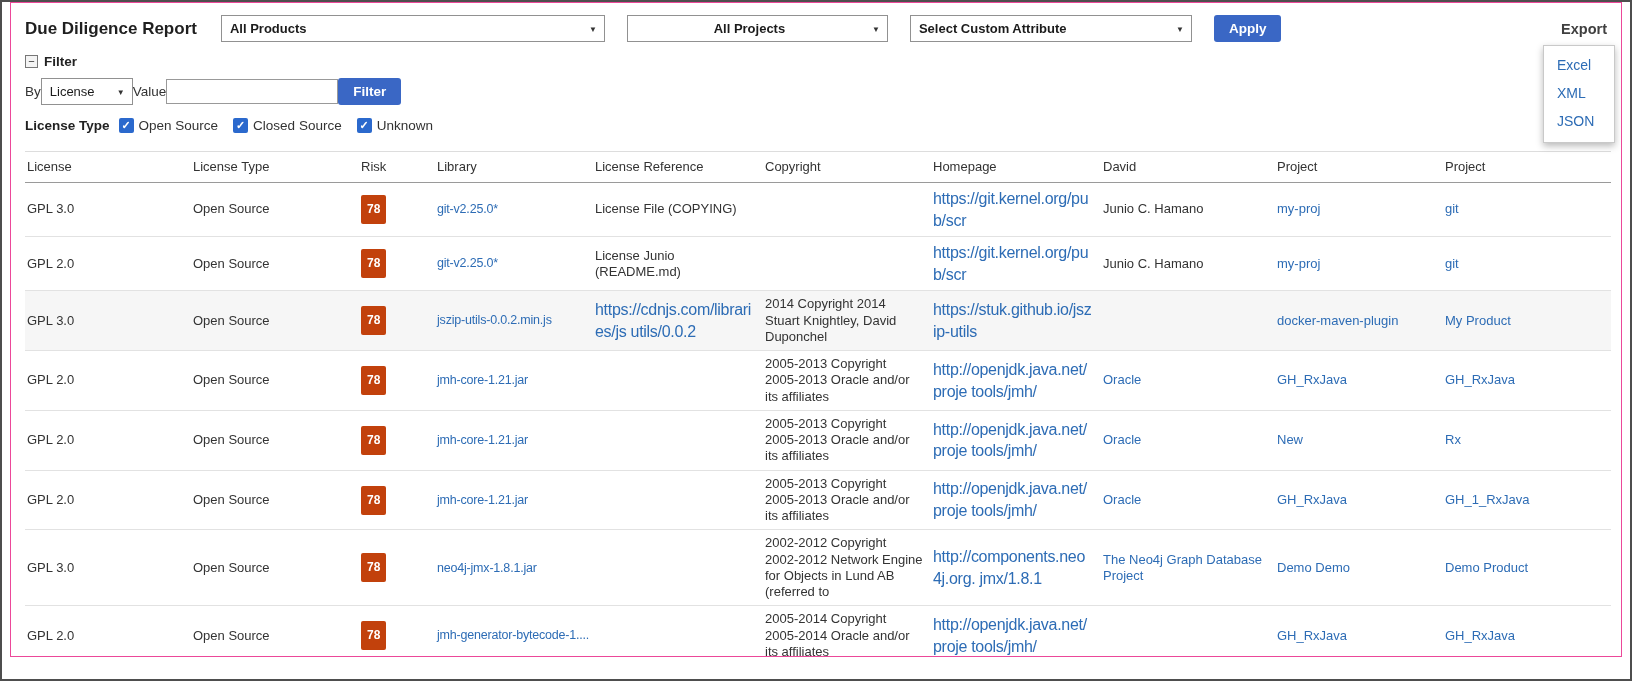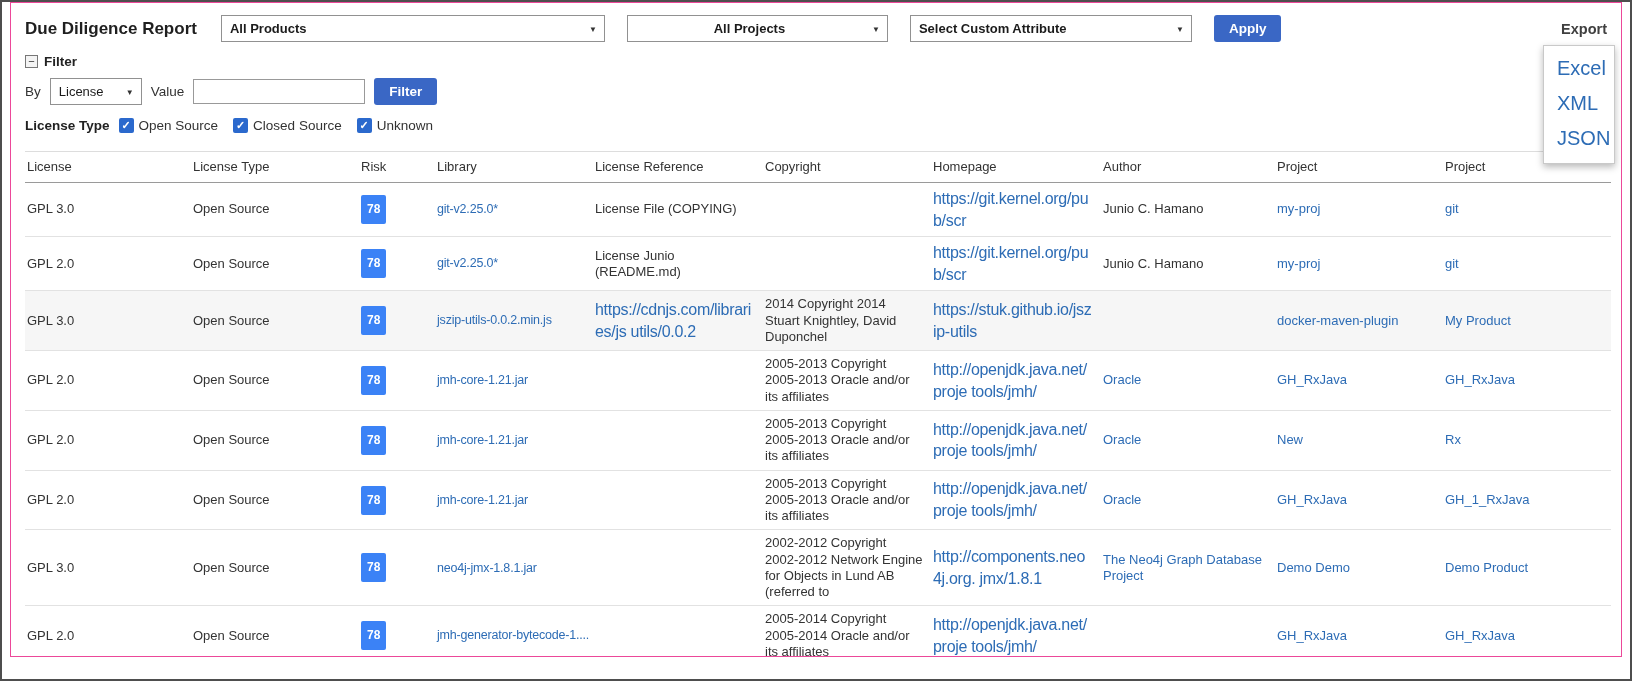--- a/index.html
+++ b/index.html
@@ -28,44 +28,44 @@
   .title { font-size: 17px; font-weight: bold; color: #1f1f1f; margin-right: 24px; white-space: nowrap; }
   .select { position: relative; height: 27px; border: 1px solid #919191; background: #fff; display: flex; align-items: center; padding: 0 24px 0 8px; font-size: 13px; font-weight: bold; color: #1b1b1b; cursor: pointer; }
   .chev { position: absolute; right: 7px; top: 50%; transform: translateY(-50%); font-size: 8px; color: #333; }
   .w-products { width: 384px; margin-right: 22px; }
   .w-projects { width: 261px; margin-right: 22px; justify-content: center; }
   .w-attr { width: 282px; margin-right: 22px; }
   .btn { background: #3a67c5; color: #fff; border: none; border-radius: 3px; font-weight: bold; font-size: 13.5px; padding: 6px 15px; cursor: pointer; font-family: Liberation Sans, sans-serif; }
   .export-wrap { margin-left: auto; position: relative; }
   .export-link { color: #404040; font-weight: bold; font-size: 14.5px; text-decoration: none; cursor: pointer; }
   .export-menu { position: absolute; top: 25px; right: -8px; width: 72px; background: #fff; border: 1px solid #c9c9c9; box-shadow: 0 3px 7px rgba(0,0,0,0.28); padding: 11px 0 13px 13px; display: flex; flex-direction: column; gap: 12px; z-index: 20; }
-  .export-menu a { color: #2d6cb5; font-size: 20px; text-decoration: none; cursor: pointer; }
+  .export-menu a { color: #2d6cb5; font-size: 14px; text-decoration: none; cursor: pointer; }
 
   
   .filter-head { display: flex; align-items: center; gap: 6px; padding: 2px 0 9px; cursor: pointer; }
   .collapse-box { width: 13px; height: 13px; border: 1px solid #777; color: #333; font-size: 11px; line-height: 11px; text-align: center; display: inline-block; background: #f4f4f4; }
   .filter-title { font-weight: bold; font-size: 13.5px; color: #222; }
-  .filter-row { display: flex; align-items: center; gap: 9px; padding-bottom: 13px; font-size: 13.5px; }
+  .filter-row { display: flex; align-items: center; padding-bottom: 13px; font-size: 13.5px; }
   .w-by { width: 92px; font-weight: normal; }
   .value-input { width: 172px; height: 25px; border: 1px solid #999; padding: 0 6px; font-size: 13px; font-family: inherit; }
   .lt-row { display: flex; align-items: center; gap: 6px; padding-bottom: 4px; font-size: 13.5px; }
   .lt-label { font-weight: bold; color: #222; margin-right: 3px; }
   .cb-item { display: flex; align-items: center; gap: 5px; margin-right: 9px; cursor: pointer; }
   .cb { width: 15px; height: 15px; background: #2b69cd; border-radius: 2px; display: flex; align-items: center; justify-content: center; }
   .tick { color: #fff; font-size: 11px; font-weight: bold; line-height: 1; }
 
   
   table { border-collapse: collapse; table-layout: fixed; width: 1586px; margin-top: 14px; font-size: 13px; }
   th { text-align: left; font-weight: normal; color: #333; padding: 7px 8px 8px 2px; border-top: 1px solid #ddd; border-bottom: 1px solid #9a9a9a; cursor: pointer; }
   td { padding: 5px 8px 5px 2px; border-bottom: 1px solid #e2e2e2; vertical-align: middle; line-height: 1.25; }
   td.nowrap { white-space: nowrap; overflow: hidden; }
   a.lnk { color: #2d6cb5; text-decoration: none; cursor: pointer; }
   td.nowrap a.lnk { font-size: 12.5px; letter-spacing: -0.2px; }
   .url { word-break: normal; overflow-wrap: break-word; font-size: 16px; letter-spacing: -0.3px; line-height: 1.35; }
-  .risk { display: inline-block; background: #3b82f6; color: #fff; font-size: 12px; font-weight: bold; padding: 7px 6px; border-radius: 2px; }
+  .risk { display: inline-block; background: #c2410c; color: #fff; font-size: 12px; font-weight: bold; padding: 7px 6px; border-radius: 2px; }
   tbody tr:nth-child(3) { background: #f6f6f6; }
 </style>
 </head>
 <body>
 
 <div class="page">
 
 
   <div class="panel">
 
@@ -155,21 +155,21 @@
       </colgroup>
       <thead>
         <tr>
           <th>License</th>
           <th>License Type</th>
           <th>Risk</th>
           <th>Library</th>
           <th>License Reference</th>
           <th>Copyright</th>
           <th>Homepage</th>
-          <th>Author</th>
+          <th>David</th>
           <th>Project</th>
           <th>Project</th>
         </tr>
       </thead>
       <tbody>
           <tr>
             <td>GPL 3.0</td>
             <td>Open Source</td>
             <td><span class="risk">78</span></td>
             <td class="nowrap"><a class="lnk" href="#">git-v2.25.0*</a></td>

